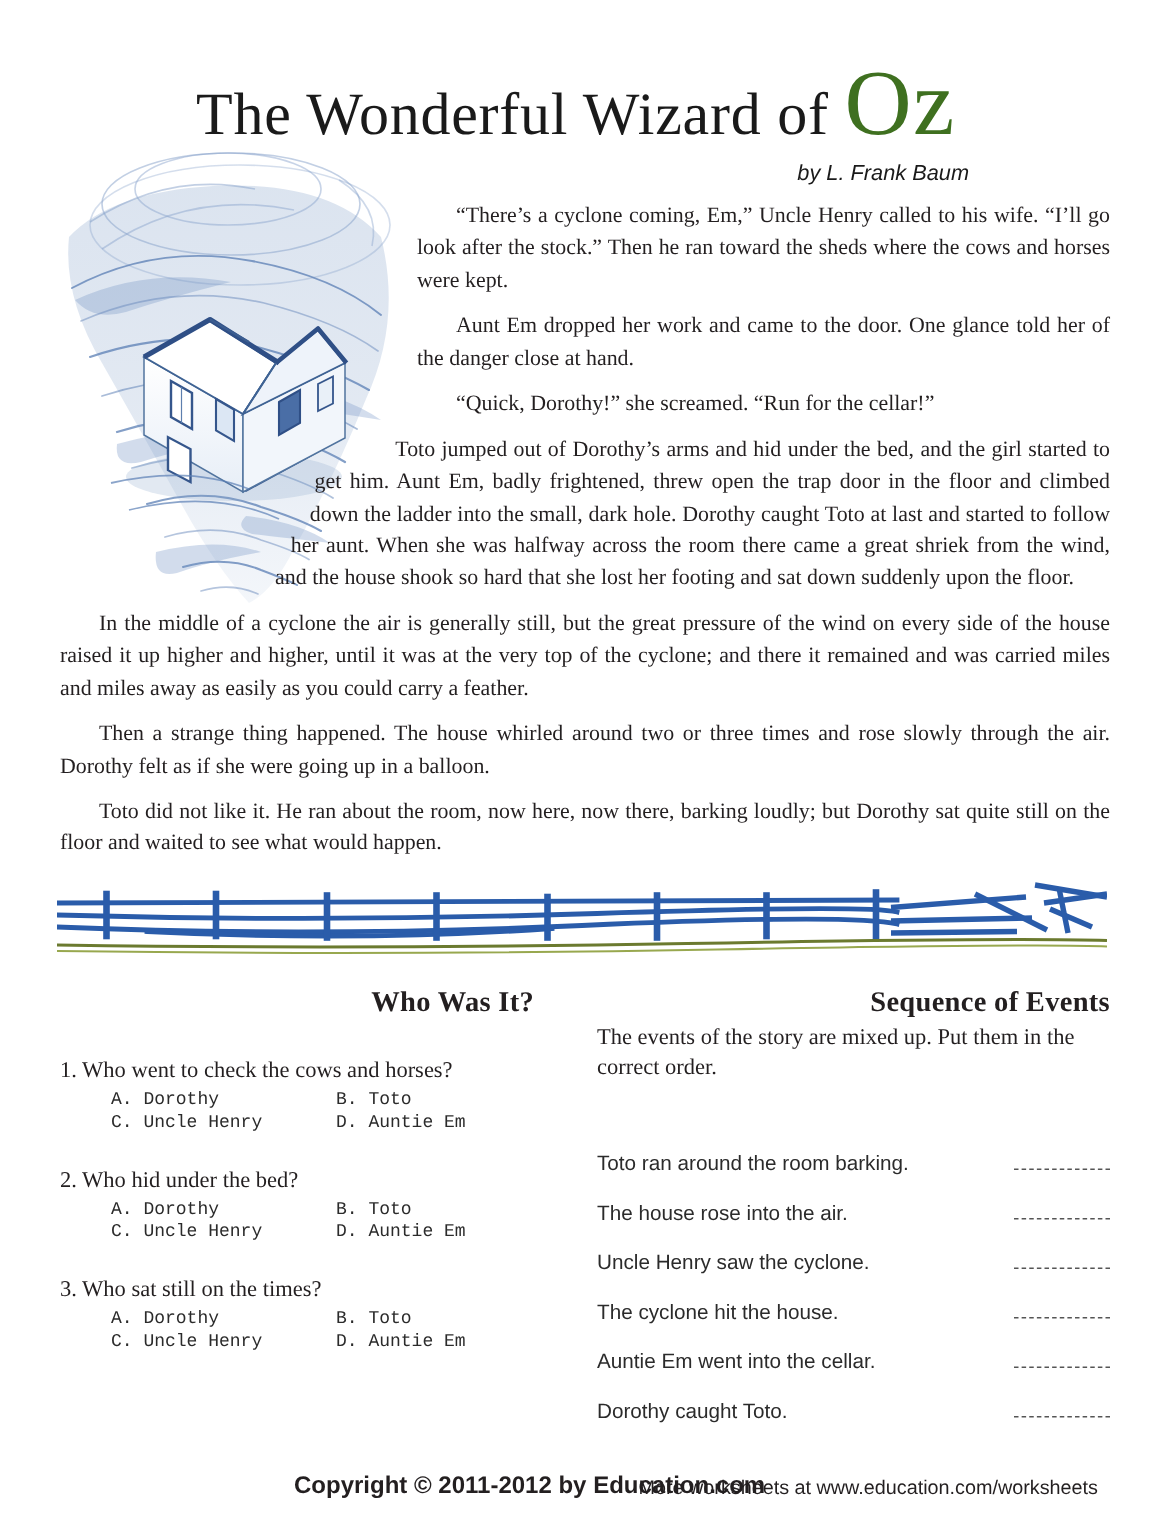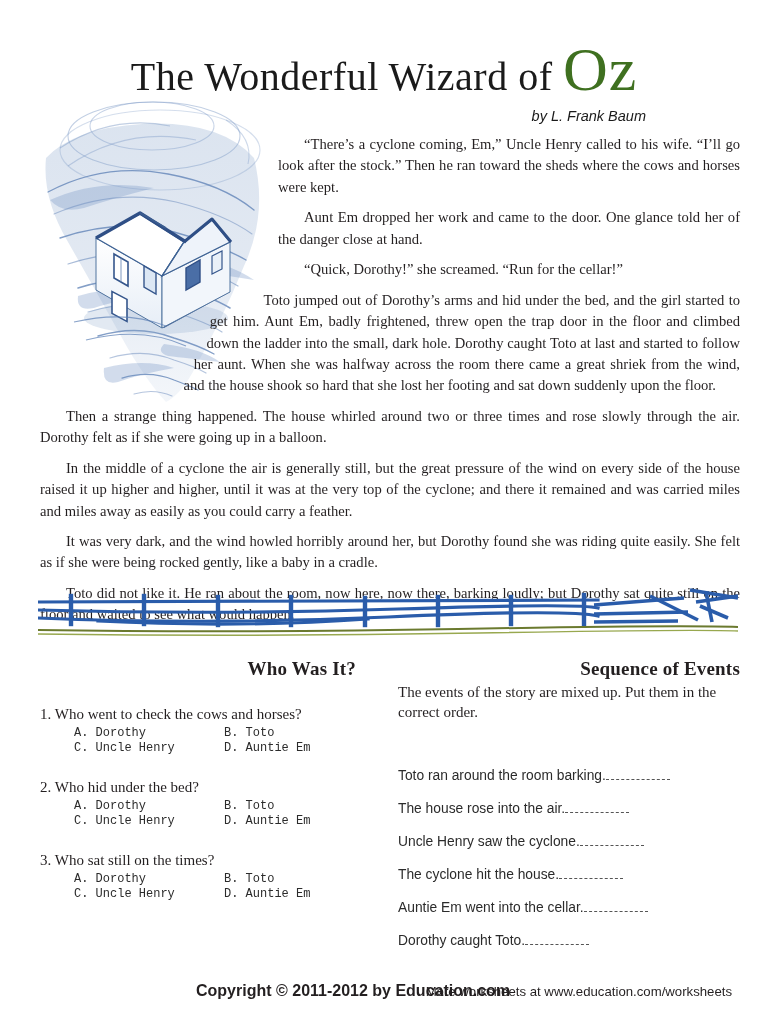--- a/index.html
+++ b/index.html
@@ -114,20 +114,21 @@
     font-family: Liberation Mono, monospace;
     font-size: 12px;
     color: #2b2b2b;
   }
   .choice { white-space: nowrap; }
 
   .events { margin-top: 46px; }
   .event-row {
     display: flex;
     align-items: flex-end;
+    justify-content: space-between;
     margin-bottom: 18px;
     font-family: "Liberation Sans", sans-serif;
     font-size: 13.8px;
     color: #2b2b2b;
   }
   .event-text { white-space: nowrap; }
   .blank {
     width: 64px;
     border-bottom: 1.6px dashed #555;
     height: 1px;
@@ -281,23 +282,22 @@
       </g>
     </svg>
   </div>
 
   <div class="story clearfix">
     <div class="floater"></div>
     <p>“There’s a cyclone coming, Em,” Uncle Henry called to his wife. “I’ll go look after the stock.” Then he ran toward the sheds where the cows and horses were kept.</p>
     <p>Aunt Em dropped her work and came to the door. One glance told her of the danger close at hand.</p>
     <p>“Quick, Dorothy!” she screamed. “Run for the cellar!”</p>
     <p>Toto jumped out of Dorothy’s arms and hid under the bed, and the girl started to get him. Aunt Em, badly frightened, threw open the trap door in the floor and climbed down the ladder into the small, dark hole. Dorothy caught Toto at last and started to follow her aunt. When she was halfway across the room there came a great shriek from the wind, and the house shook so hard that she lost her footing and sat down suddenly upon the floor.</p>
+    <p>In the middle of a cyclone the air is generally still, but the great pressure of the wind on every side of the house raised it up higher and higher, until it was at the very top of the cyclone; and there it remained and was carried miles and miles away as easily as you could carry a feather.</p>
     <p>Then a strange thing happened. The house whirled around two or three times and rose slowly through the air. Dorothy felt as if she were going up in a balloon.</p>
-    <p>In the middle of a cyclone the air is generally still, but the great pressure of the wind on every side of the house raised it up higher and higher, until it was at the very top of the cyclone; and there it remained and was carried miles and miles away as easily as you could carry a feather.</p>
-    <p>It was very dark, and the wind howled horribly around her, but Dorothy found she was riding quite easily. She felt as if she were being rocked gently, like a baby in a cradle.</p>
     <p>Toto did not like it. He ran about the room, now here, now there, barking loudly; but Dorothy sat quite still on the floor and waited to see what would happen.</p>
   </div>
 
   <div class="fence">
     <svg width="700" height="52" viewBox="0 0 700 52" xmlns="http://www.w3.org/2000/svg">
       <g stroke="#2a5caa" stroke-width="3.2" stroke-linecap="square" fill="none">
 
         <path d="M0 14 L560 12"></path>
         <path d="M0 22 Q180 27 360 21 T560 20"></path>
         <path d="M0 30 Q170 37 350 29 T560 28"></path>

